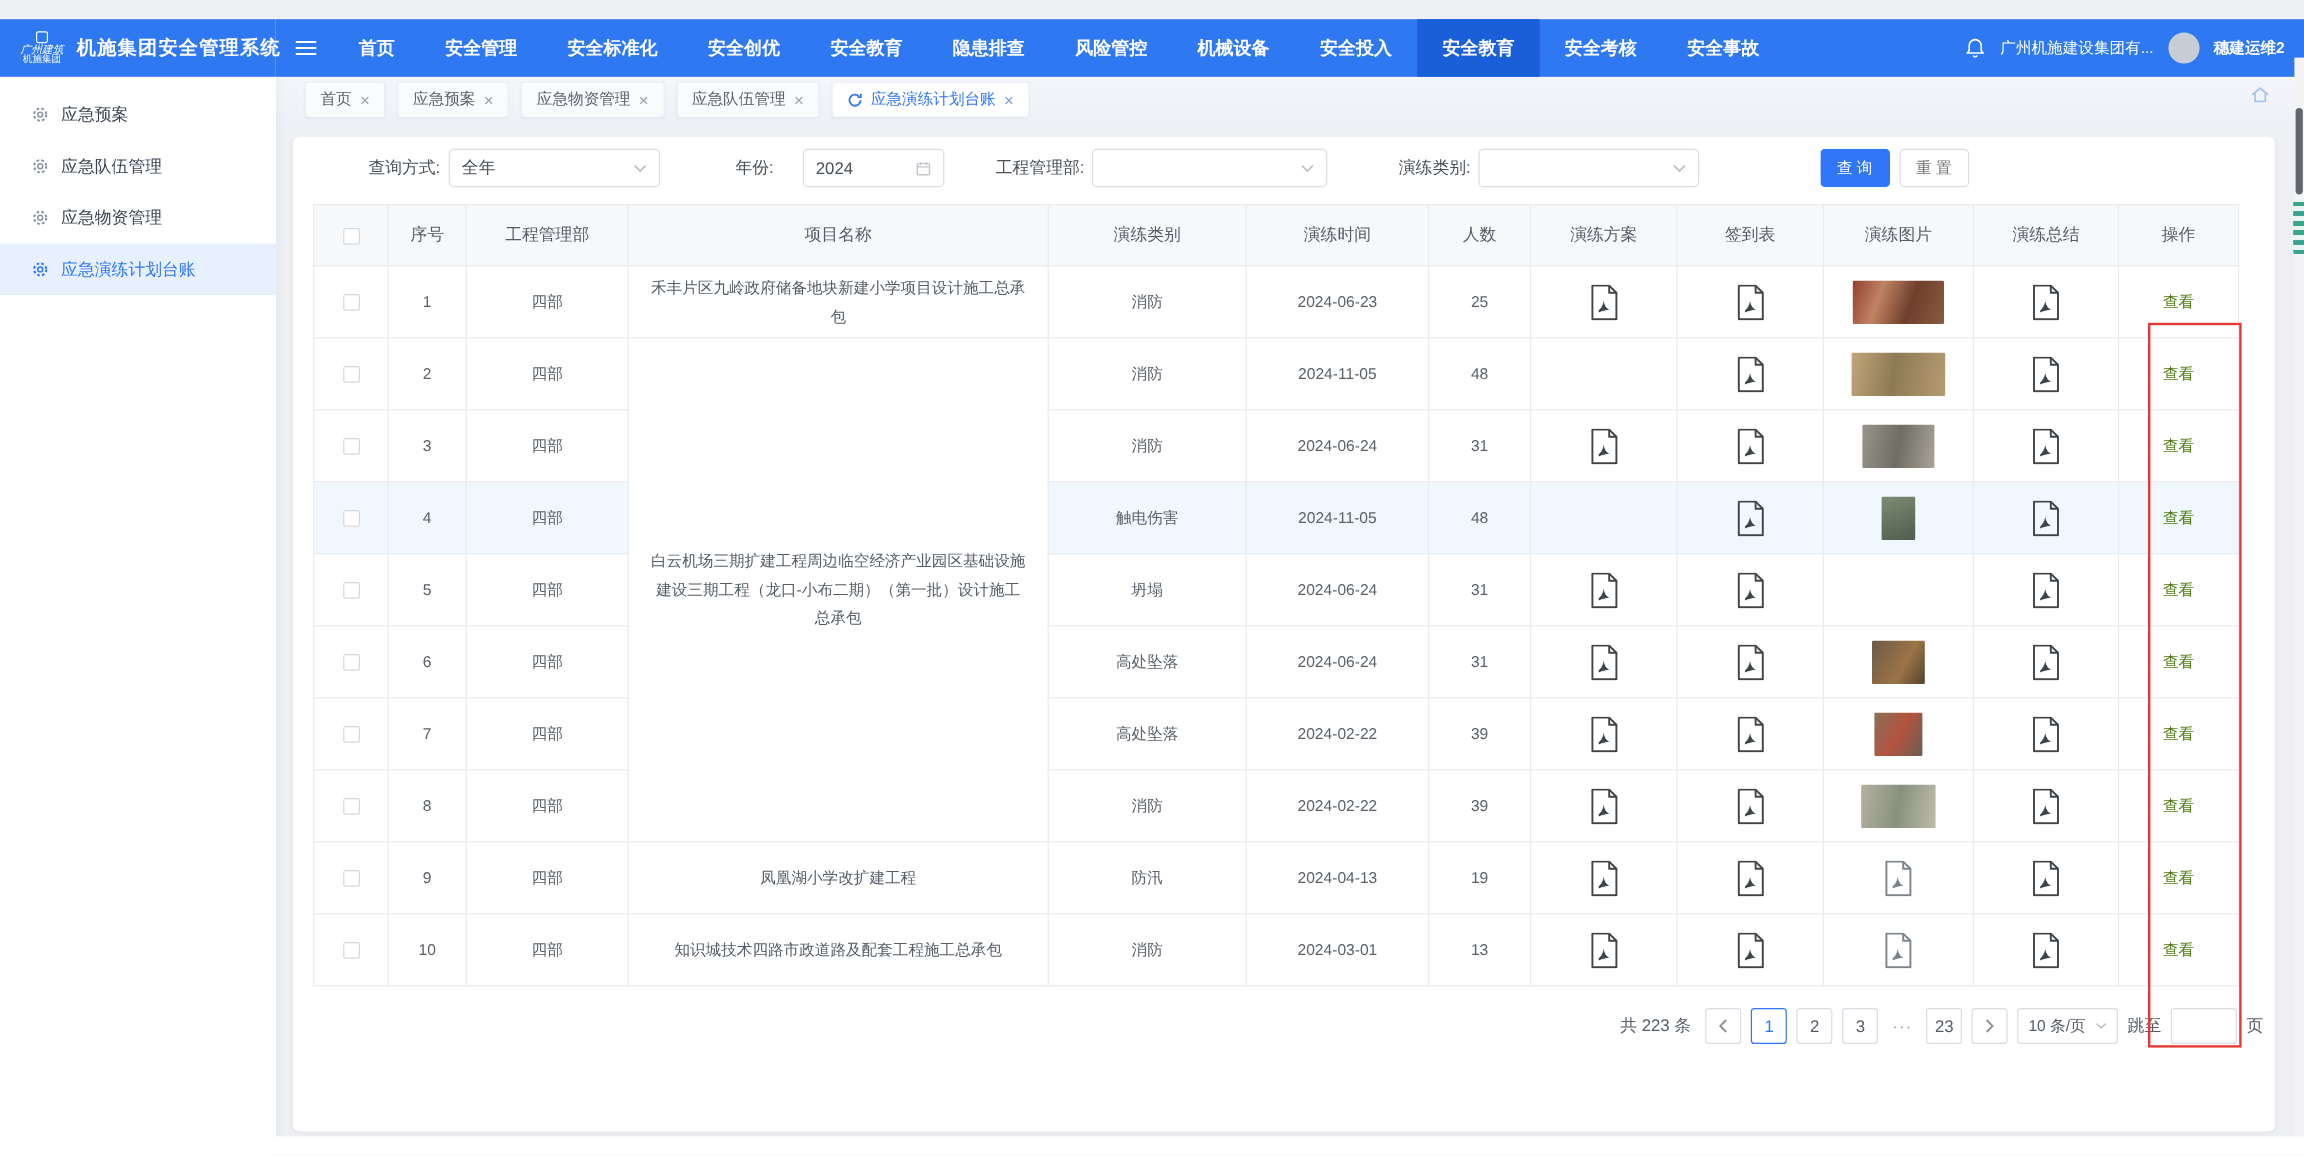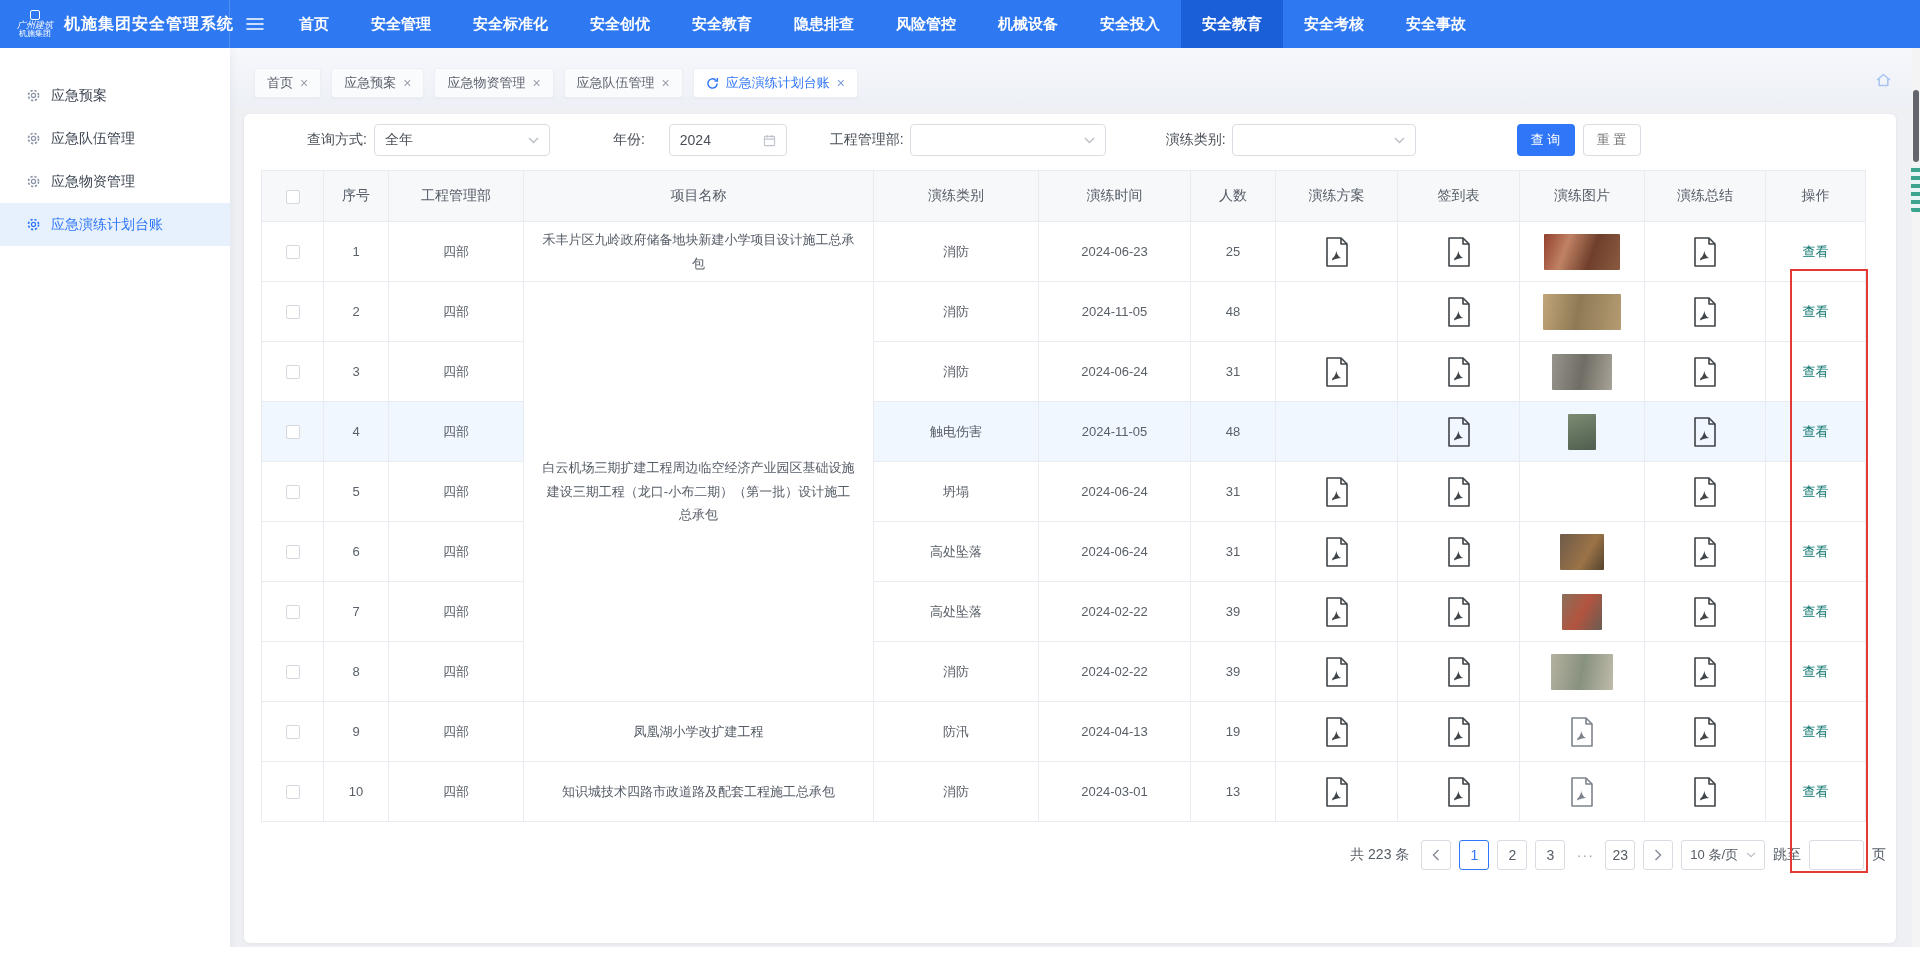--- a/index.html
+++ b/index.html
@@ -1,20 +1,20 @@
 <!DOCTYPE html>
 <html><head>
 <meta charset="utf-8">
 <style>
   * { margin:0; padding:0; box-sizing:border-box; }
   html,body { width:1920px; height:963px; overflow:hidden;
     font-family:"Liberation Sans","DejaVu Sans",sans-serif; background:#eef0f4; }
 
   
-  .navbar { position:absolute; top:0; left:0; width:1920px; height:48px;
+  .navbar { position:absolute; top:16px; left:0; width:1920px; height:48px;
     background:#2e78f2; display:flex; align-items:stretch; color:#fff; z-index:30; }
   .logo-area { width:230px; display:flex; align-items:center; padding-left:14px;
     border-right:1px solid rgba(255,255,255,.18); flex:none; }
   .emblem { width:42px; text-align:center; color:#fff; line-height:1.05; flex:none; }
   .emblem-box { width:10px; height:10px; border:1.5px solid #fff; border-radius:2px; margin:0 auto 1px; }
   .emblem-l1 { font-family:"Liberation Serif","DejaVu Serif",serif; font-style:italic; font-size:9px; white-space:nowrap; }
   .emblem-l2 { font-size:8px; white-space:nowrap; }
   .app-title { font-size:16px; font-weight:bold; letter-spacing:1px; margin-left:8px; white-space:nowrap; }
   .collapse { display:flex; align-items:center; padding:0 14px 0 16px; cursor:pointer; flex:none; }
   .menu { display:flex; align-items:stretch; flex:none; }
@@ -89,21 +89,21 @@
   .pdf { color:#3f4448; vertical-align:middle; cursor:pointer; }
   .pdf.light { color:#7d848c; }
   .photo { display:inline-block; height:36px; border-radius:1px; vertical-align:middle; cursor:pointer; }
   .ph1 { background:linear-gradient(110deg,#93402f 0%,#c08264 30%,#703f2c 62%,#8a5a40 100%); }
   .ph2 { background:linear-gradient(100deg,#c2a579 0%,#8d7a55 45%,#b59b72 100%); }
   .ph3 { background:linear-gradient(100deg,#97948b 0%,#6f6d64 50%,#a8a399 100%); }
   .ph4 { background:linear-gradient(160deg,#7c8b72 0%,#4f5e4e 100%); }
   .ph6 { background:linear-gradient(120deg,#6e5b49 0%,#9b7347 60%,#54432f 100%); }
   .ph7 { background:linear-gradient(120deg,#8a6f5a 0%,#b3543f 50%,#6b5d52 100%); }
   .ph8 { background:linear-gradient(100deg,#b5b0a0 0%,#87927e 50%,#c0bbab 100%); }
-  .view-link { color:#0f766e; cursor:pointer; }
+  .view-link { color:#4d7c0f; cursor:pointer; }
 
   
   .red-box { position:absolute; left:1546px; top:155px; width:78px; height:604px;
     border:2px solid #e53935; pointer-events:none; z-index:5; }
 
   
   .pagination { display:flex; align-items:center; justify-content:flex-end; gap:8px;
     margin-top:18px; padding-right:10px; font-size:14px; color:#555c66; }
   .pg-total { margin-right:4px; }
   .pg-btn { min-width:30px; height:30px; border:1px solid #d9dce3; border-radius:3px; background:#fff;
@@ -146,20 +146,31 @@
       <div class="menu-item">安全创优</div>
       <div class="menu-item">安全教育</div>
       <div class="menu-item">隐患排查</div>
       <div class="menu-item">风险管控</div>
       <div class="menu-item">机械设备</div>
       <div class="menu-item">安全投入</div>
       <div class="menu-item active">安全教育</div>
       <div class="menu-item">安全考核</div>
       <div class="menu-item">安全事故</div>
     </nav>
+  <div class="nav-right">
+    <span class="bell">
+      <svg width="18" height="18" viewBox="0 0 18 18">
+          <path d="M9 2a5 5 0 0 0-5 5v4l-1.5 2.2h13L14 11V7a5 5 0 0 0-5-5z" fill="none" stroke="#fff" stroke-width="1.3"></path>
+          <path d="M7.4 15.2a1.7 1.7 0 0 0 3.2 0" fill="none" stroke="#fff" stroke-width="1.3"></path>
+        </svg>
+    </span>
+    <span class="company">广州机施建设集团有...</span>
+    <span class="avatar"></span>
+    <span class="username">穗建运维2</span>
+  </div>
 </header>
 
 <aside class="sidebar">
   <div>
       <div class="side-item">
         <span class="gear">
           <svg width="15" height="15" viewBox="0 0 16 16">
             <circle cx="8" cy="8" r="2.2" fill="none" stroke="currentColor" stroke-width="1.3"></circle>
             <circle cx="8" cy="8" r="5.4" fill="none" stroke="currentColor" stroke-width="1.8" stroke-dasharray="2.4 1.9"></circle>
           </svg>

